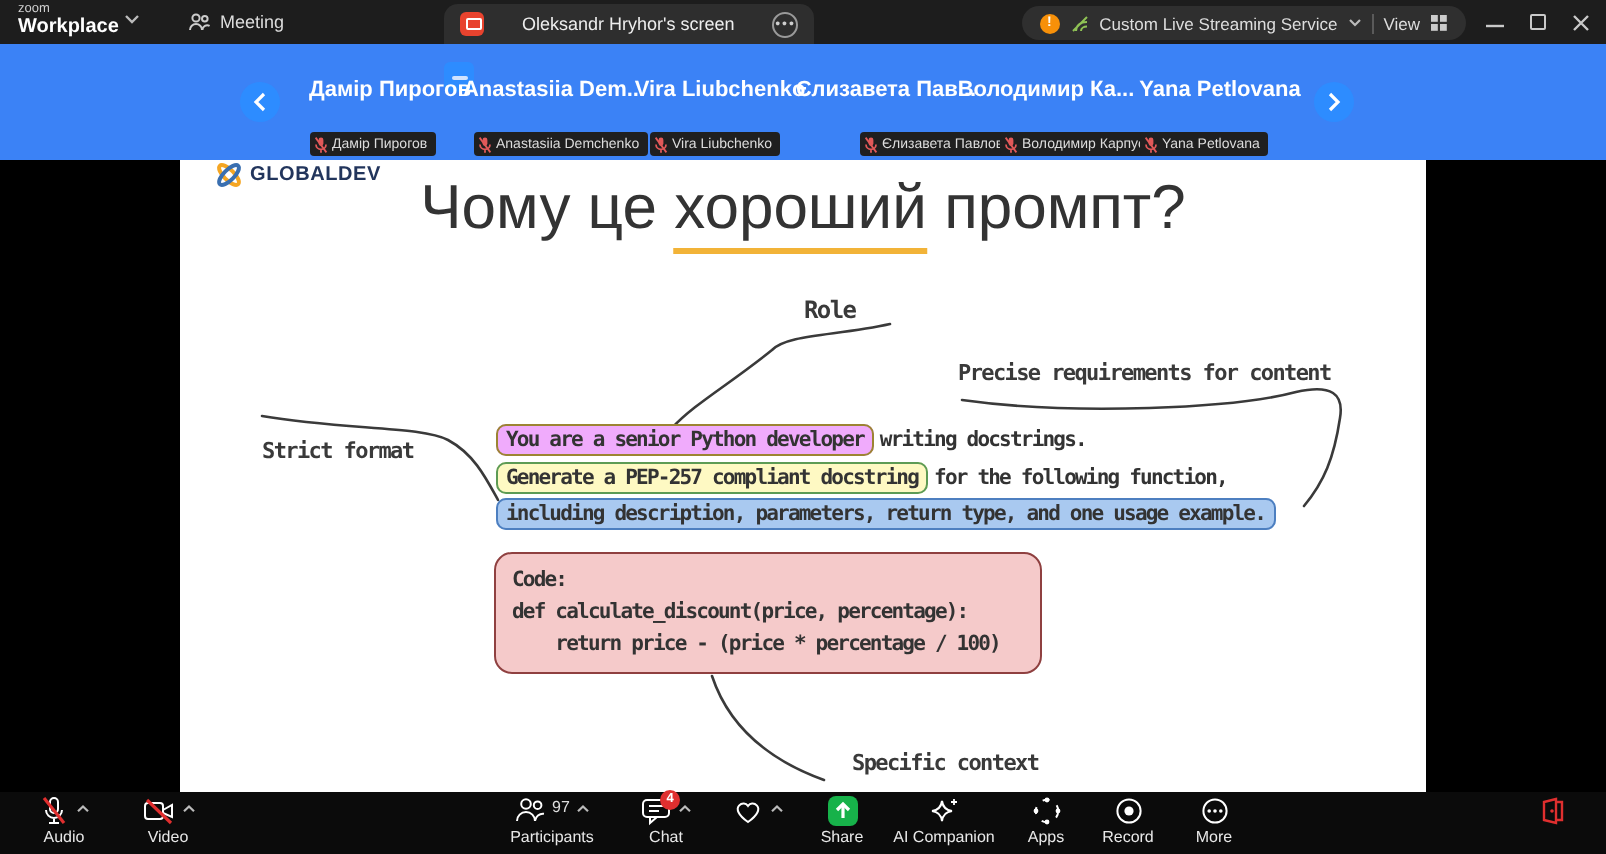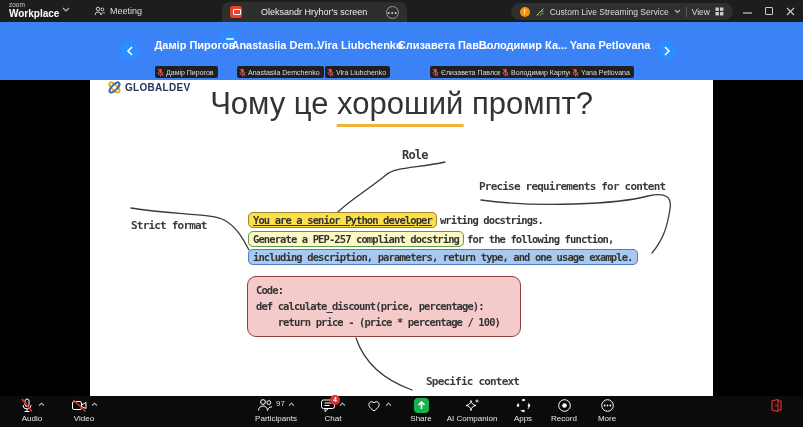--- a/index.html
+++ b/index.html
@@ -36,21 +36,21 @@
   .reaction-badge span { display:block; width:8px; height:2px; background:#cfe3ff; border-radius:1px; }
   
   .slide { position:absolute; left:90px; top:80px; width:623px; height:316px; background:#fff; }
   .logo { position:absolute; left:17px; top:0; display:flex; align-items:center; gap:3px; }
   .logo-text { font-size:10px; font-weight:bold; color:#22355c; letter-spacing:0.3px; }
   .slide-title { position:absolute; left:50%; transform:translateX(-50%); top:6px; white-space:nowrap; font-size:31px; color:#333; }
   .title-underline { border-bottom:3px solid #f2b338; padding-bottom:3px; }
   .hand { position:absolute; font-family:"DejaVu Sans Mono", monospace; font-weight:bold; color:#3a3a3a; font-size:11px; letter-spacing:-0.8px; white-space:nowrap; }
   .prompt { position:absolute; left:158px; top:131px; font-family:"DejaVu Sans Mono", monospace; font-weight:bold; font-size:10.5px; letter-spacing:-0.9px; color:#333; line-height:18.5px; white-space:nowrap; }
   .hl { padding:1px 4px; border-radius:5px; border:1px solid; }
-  .hl-yellow { background:#fde047; border-color:#9c8433;text-decoration:underline; }
+  .hl-yellow { background:#f0abfc; border-color:#9c8433; }
   .hl-green  { background:#fef9c3; border-color:#5d9b55; }
   .hl-blue   { background:#a9c9f0; border-color:#4d7fc0; }
   .prompt .rest { margin-left:3px; }
   .codeblock { position:absolute; left:157px; top:196px; width:274px; background:#f5caca; border:1.5px solid #8f4040; border-radius:9px; padding:5px 8px 6px 8px; font-family:"DejaVu Sans Mono", monospace; font-weight:bold; font-size:10.5px; letter-spacing:-0.9px; color:#333; line-height:16px; }
   .code-line { white-space:pre; }
   .connectors { position:absolute; left:0; top:0; pointer-events:none; }
   
   .toolbar { position:absolute; left:0; top:396px; width:803px; height:31px; background:#0b0b0b; }
   .tb-item { position:absolute; top:2px; display:flex; flex-direction:column; align-items:center; gap:1px; }
   .tb-iconrow { position:relative; height:15px; display:flex; align-items:flex-start; gap:3px; }

